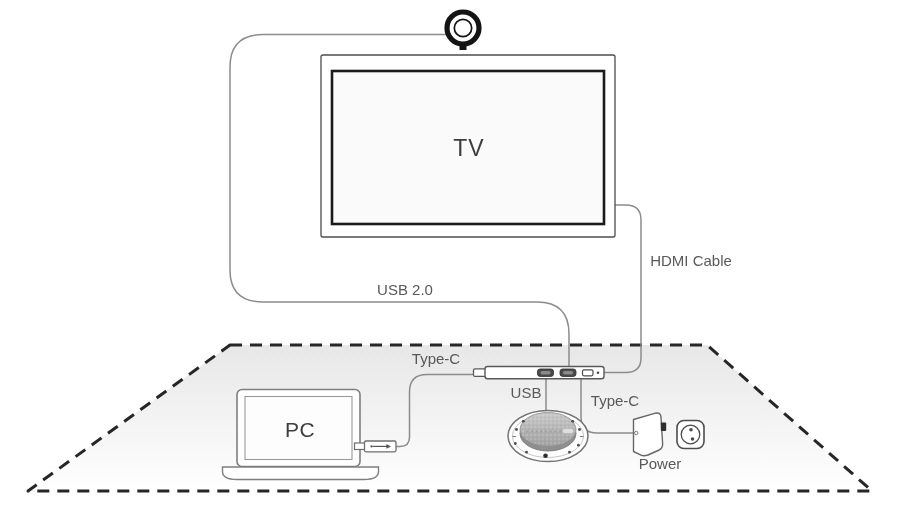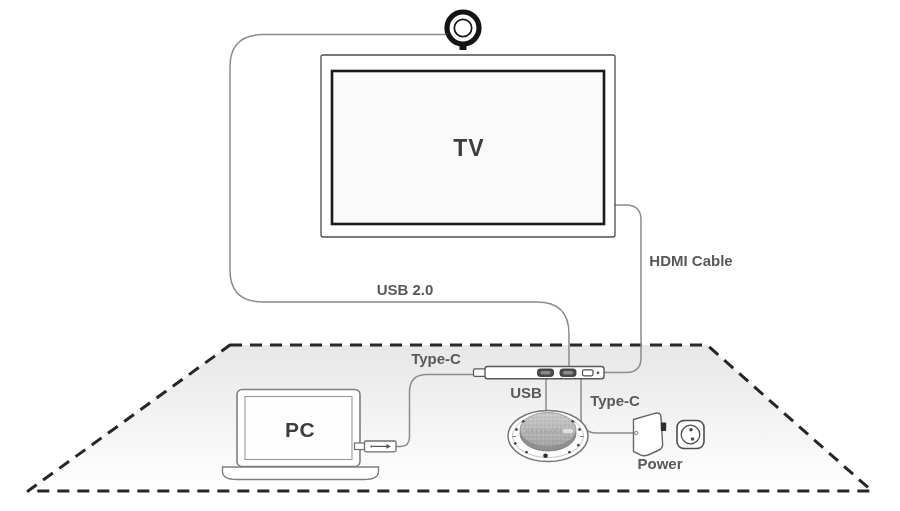--- a/index.html
+++ b/index.html
@@ -3,21 +3,20 @@
 <meta charset="utf-8">
 <style>
   html, body { margin: 0; padding: 0; background: #ffffff; }
   .stage {
     position: relative;
     width: 900px;
     height: 511px;
     background: #ffffff;
     font-family: "Liberation Sans", sans-serif;
     overflow: hidden;
-    font-weight: bold;
   }
   svg { display: block; }
   text {
     font-family: "Liberation Sans", sans-serif;
     user-select: none;
   }
   .lbl   { font-size: 15px; }
   .dev-lbl-tv { font-size: 23px; letter-spacing: 1px; }
   .dev-lbl-pc { font-size: 21px; letter-spacing: 0.5px; }
 </style>

